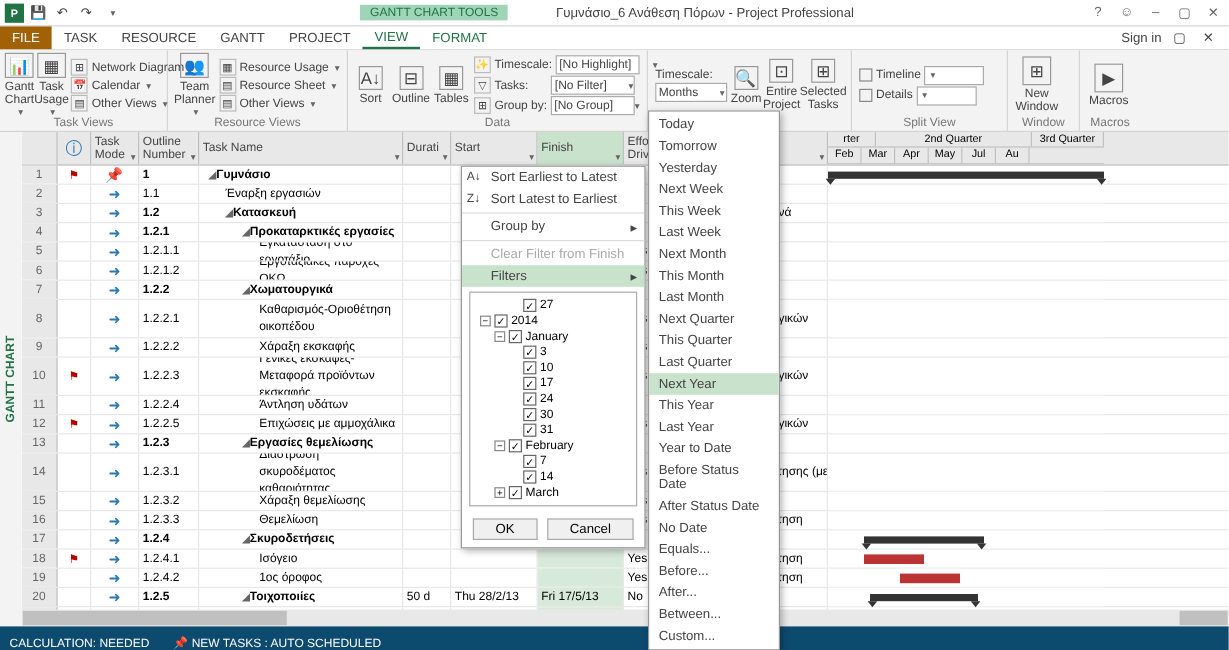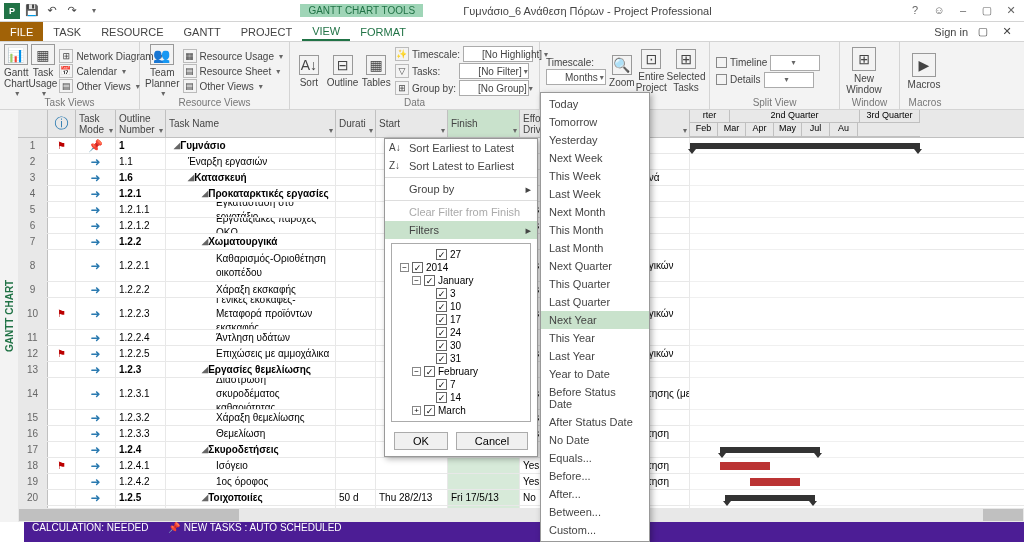--- a/index.html
+++ b/index.html
@@ -26,21 +26,21 @@
   
   
   .ribbon { height: 68px; background: #f3f3f3; border-bottom: 1px solid #d4d4d4; display: flex; }
   .rgroup { border-right: 1px solid #d4d4d4; padding: 2px 4px; display: flex; flex-direction: column; position:relative;}
   .rgroup-label { position:absolute; bottom:1px; left:0; right:0; text-align:center; color:#777; font-size:10px;}
   .rbig { display: flex; flex-direction: column; align-items: center; justify-content: center; width: 40px; height:54px; font-size:10px; text-align:center; color:#444;}
   .rbig .ico { width: 24px; height: 24px; border: 1px solid #999; margin-bottom: 2px; display:flex;align-items:center;justify-content:center;font-size:14px;}
   .rrow { display:flex;flex-direction:column;gap:1px;justify-content:center;height:54px;}
   .rsmall { display:flex;align-items:center;gap:3px;font-size:10px;color:#444;white-space:nowrap;padding:0 2px;}
   .rsmall .sico{width:14px;height:14px;border:1px solid #bbb;display:inline-flex;align-items:center;justify-content:center;font-size:9px;}
-  .rsel{border:1px solid #ababab;background:#fff;padding:0 18px;font-size:10px;height:16px;display:flex;align-items:center;justify-content:space-between;}
+  .rsel{border:1px solid #ababab;background:#fff;padding:0 2px;font-size:10px;height:16px;display:flex;align-items:center;justify-content:space-between;gap:16px;}
   .dd{color:#666;font-size:8px;margin-left:2px;}
   .chk{width:11px;height:11px;border:1px solid #888;display:inline-block;}
   
   
   .main { position: absolute; top: 110px; left:0; right:0; bottom:20px; display:flex;}
   .vlabel { width:18px; background:#f3f3f3; display:flex;align-items:center;justify-content:center;writing-mode:vertical-rl;transform:rotate(180deg);font-size:10px;color:#217346;font-weight:bold;}
   .sheet { flex:1; display:flex;flex-direction:column;overflow:hidden;}
   .hdr-row{display:flex;background:#e8e8e8;height:28px;border-bottom:1px solid #c0c0c0;}
   .hdr-cell{border-right:1px solid #c0c0c0;display:flex;align-items:center;padding:0 3px;font-size:10px;color:#444;position:relative;}
   .hdr-cell .dd{position:absolute;right:2px;bottom:2px;}
@@ -89,21 +89,21 @@
   .tnode .cb{width:11px;height:11px;border:1px solid #666;display:inline-flex;align-items:center;justify-content:center;font-size:9px;}
   .fbtns{display:flex;justify-content:center;gap:8px;padding:6px;}
   .fbtn{border:1px solid #ababab;padding:2px 18px;font-size:11px;background:#f0f0f0;}
   
   
   .ctx-menu{position:absolute;left:540px;top:92px;width:110px;background:#fff;border:1px solid #999;box-shadow:2px 2px 6px rgba(0,0,0,0.3);font-size:11px;z-index:11;padding:2px 0;}
   .ctx-item{padding:3px 8px;color:#444;}
   .ctx-item.hl{background:#c9e2cc;}
   
   
-  .status{position:absolute;bottom:0;left:0;right:0;height:20px;background:#4c1d95;color:#fff;display:flex;align-items:flex-start;font-size:10px;padding:0 8px;gap:20px;margin-left:24px;}
+  .status{position:absolute;bottom:0;left:0;right:0;height:20px;background:#0c4a6e;color:#fff;display:flex;align-items:flex-end;font-size:10px;padding:0 8px;gap:20px;}
   
   .hscroll{position:absolute;bottom:20px;left:18px;right:0;height:14px;background:#e8e8e8;display:flex;}
   .hscroll .thumb{height:12px;background:#c0c0c0;margin:1px;}
 </style>
 </head>
 <body>
 
 <div class="titlebar">
   <div class="qat">
     <span class="qat-icon app-icon">P</span>
@@ -392,21 +392,21 @@
           <div class="cell ef-cell">No</div>
           <div class="cell res-cell"></div>
           <div class="gantt">
             <div class="grow" style="height:16px"></div>
           </div>
         </div>
         <div class="trow" style="height: 16px;">
           <div class="cell rownum">3</div>
           <div class="cell ind-cell ind-red"></div>
           <div class="cell mode-cell auto-ico">➜</div>
-          <div class="cell num-cell bold">1.6</div>
+          <div class="cell num-cell bold">1.2</div>
           <div class="cell name-cell bold collapse" style="padding-left:22px;white-space:normal;line-height:14px">Κατασκευή</div>
           <div class="cell dur-cell"></div>
           <div class="cell start-cell"></div>
           <div class="cell fin-cell"></div>
           <div class="cell ef-cell">No</div>
           <div class="cell res-cell">Εργοταξιάρχης Γυμνά</div>
           <div class="gantt">
             <div class="grow" style="height:16px"></div>
           </div>
         </div>

